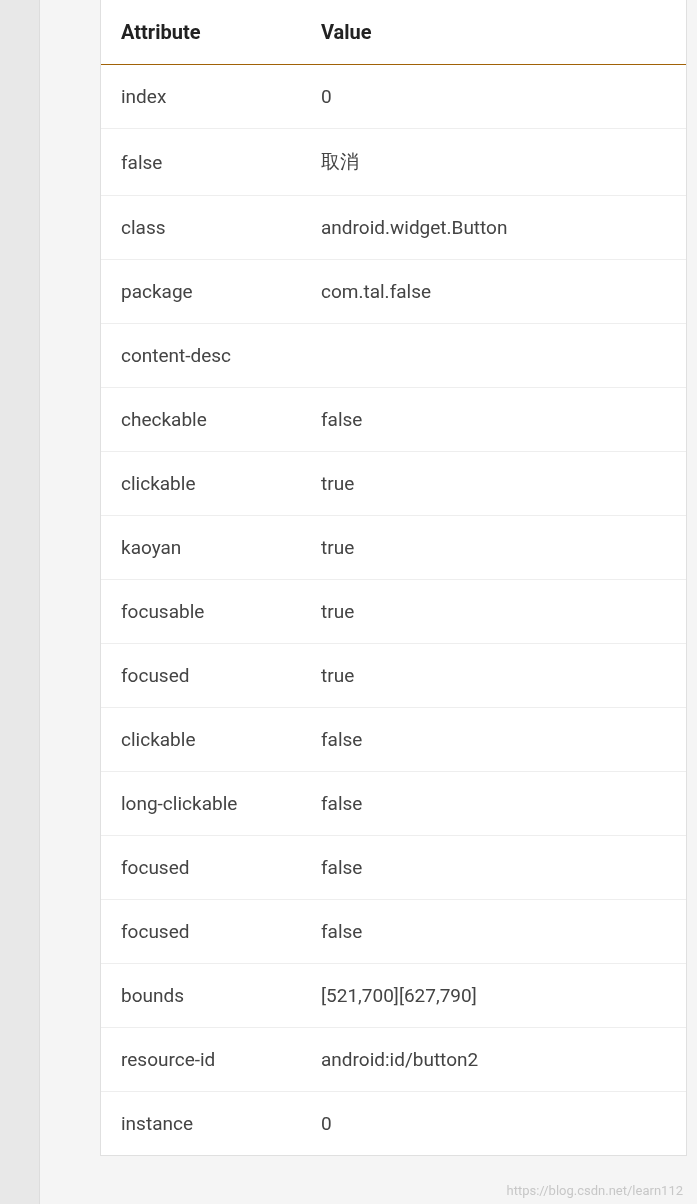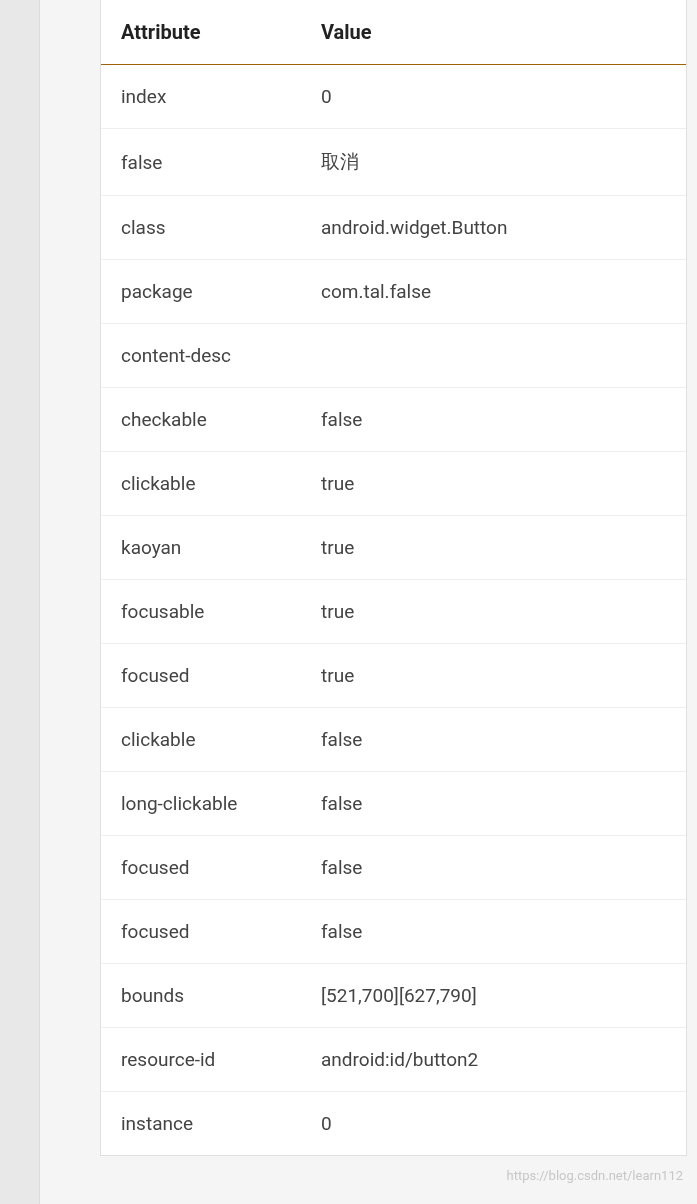--- a/index.html
+++ b/index.html
@@ -53,21 +53,21 @@
     }
     table.attrs tbody tr:last-child td {
       border-bottom: none;
     }
     .col-attr {
       width: 200px;
     }
     .watermark {
       position: absolute;
       right: 14px;
-      bottom: 21px;
+      bottom: 6px;
       font-size: 13px;
       color: #c7c7c7;
       pointer-events: none;
       user-select: none;
     }
   </style>
 </head>
 <body>
 
 <div class="left-strip"></div>

